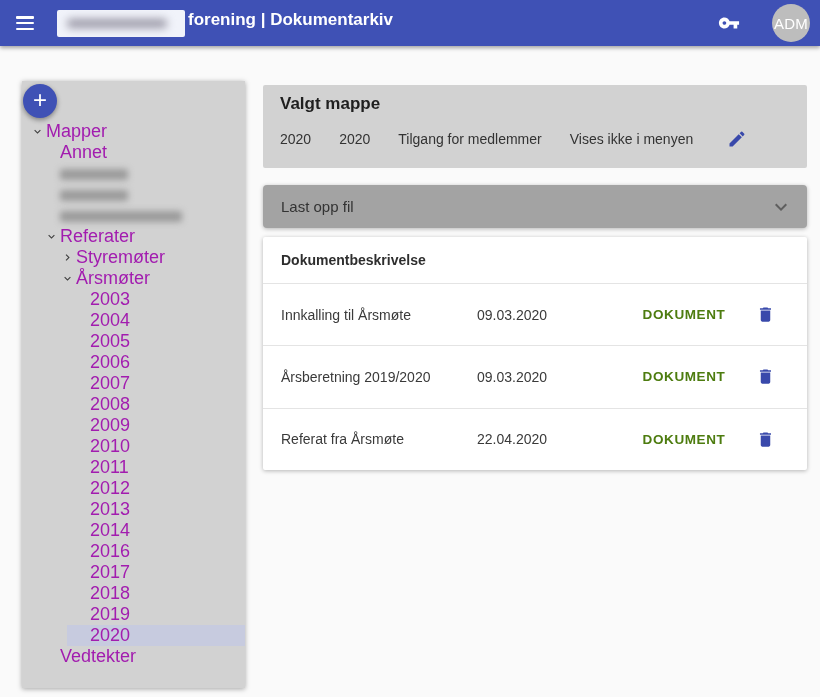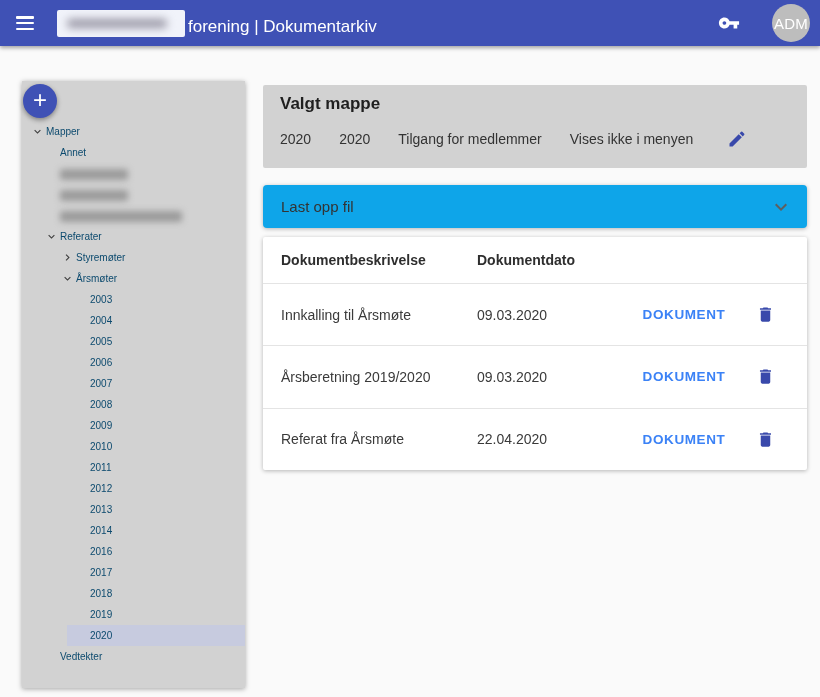--- a/index.html
+++ b/index.html
@@ -19,22 +19,22 @@
     box-shadow:0 2px 4px rgba(0,0,0,.35);
     z-index:20;
   }
   .hamburger {
     margin-left:16px; width:18px; height:14px; padding:0;
     background:none; border:none; cursor:pointer;
     display:flex; flex-direction:column; justify-content:space-between;
   }
   .hamburger .bar { display:block; width:18px; height:2.5px; background:#fff; border-radius:1px; }
   .appbar-title {
-    margin-left:23px; font-size:17px; font-weight:normal;
-    display:flex; align-items:flex-end; white-space:nowrap;
+    margin-left:23px; font-size:17px; font-weight:bold;
+    display:flex; align-items:flex-start; white-space:nowrap;
   }
   .redacted-org {
     display:inline-block; width:128px; height:27px; margin-right:3px;
     background:rgba(255,255,255,.93); border-radius:2px;
     position:relative; overflow:hidden;
   }
   .redacted-org::before {
     content:""; position:absolute; left:10px; top:9px; width:100px; height:9px;
     background:#9a98a6; filter:blur(4px); border-radius:4px;
   }
@@ -56,21 +56,21 @@
     position:absolute; left:1px; top:3px; width:34px; height:34px;
     border-radius:50%; background:#3f51b5; border:none; cursor:pointer;
     box-shadow:0 2px 5px rgba(0,0,0,.4);
     display:flex; align-items:center; justify-content:center;
     color:#fff; font-size:24px; line-height:1; padding:0 0 2px 0;
     z-index:5;
   }
   .tree { position:absolute; top:40px; left:0; right:0; }
   .tree-row {
     height:21px; display:flex; align-items:center;
-    font-size:10px; color:#0c4a6e; cursor:pointer; white-space:nowrap;
+    font-size:18px; color:#a21caf; cursor:pointer; white-space:nowrap;
   }
   .indent-0 { padding-left:6px; }
   .indent-1 { padding-left:20px; }
   .indent-2 { padding-left:36px; }
   .indent-3 { padding-left:50px; }
   .tree-row.selected { background:#c7cbdf; }
   .tree-row.selected.indent-3 { margin-left:45px; padding-left:5px; }
   .twisty { width:18px; height:16px; display:flex; align-items:center; justify-content:center; flex:none; }
   .twisty svg { display:block; }
   .redacted {
@@ -89,41 +89,41 @@
     margin:9px 12px 0 17px; font-size:17px; font-weight:bold; color:#1f1f1f;
   }
   .folder-info-row {
     display:flex; align-items:center; gap:28px;
     margin:15px 0 0 17px; font-size:14px; color:#333;
   }
   .edit-btn { margin-left:6px; }
 
   .upload-panel {
     position:absolute; left:263px; top:185px; width:544px; height:43px;
-    background:#0ea5e9; border-radius:4px;
+    background:#a3a3a3; border-radius:4px;
     box-shadow:0 1px 4px rgba(0,0,0,.28);
     display:flex; align-items:center; justify-content:space-between;
     padding:0 14px 0 18px; font-size:15px; color:#333; cursor:pointer;
   }
 
   .documents-card {
     position:absolute; left:263px; top:237px; width:544px; height:233px;
     background:#fff; border-radius:2px;
     box-shadow:0 1px 4px rgba(0,0,0,.28);
     overflow:hidden;
   }
   .doc-grid {
     display:grid; grid-template-columns:196px 150px 1fr 48px;
     align-items:center; padding:12px 18px;
   }
   .doc-head { height:46px; font-weight:bold; font-size:14px; color:#2e2e2e; }
   .doc-row  { height:62.3px; border-top:1px solid #e4e4e4; font-size:14px; color:#3a3a3a; }
   .doc-link {
     justify-self:center; background:none; border:none; padding:6px 8px; cursor:pointer;
-    color:#3b82f6; font-weight:bold; font-size:13.5px; letter-spacing:.6px;
+    color:#4d7c0f; font-weight:bold; font-size:13.5px; letter-spacing:.6px;
     font-family:"Liberation Sans", sans-serif;
   }
   .trash-btn { justify-self:center; }
 </style>
 </head>
 <body>
 
 <header class="appbar">
   <button class="hamburger" aria-label="menu">
     <span class="bar"></span>
@@ -291,21 +291,20 @@
   <section class="upload-panel">
     <span>Last opp fil</span>
     <svg width="24" height="24" viewBox="0 0 24 24" fill="#5f5f5f">
         <path d="M16.59 8.59 12 13.17 7.41 8.59 6 10l6 6 6-6z"></path>
       </svg>
   </section>
 
   <section class="documents-card">
     <div class="doc-grid doc-head">
       <span>Dokumentbeskrivelse</span>
-      <span>Dokumentdato</span>
       <span></span>
       <span></span>
     </div>
     <div id="doc-rows">
         <div class="doc-grid doc-row">
           <span>Innkalling til Årsmøte</span>
           <span>09.03.2020</span>
           <button class="doc-link">DOKUMENT</button>
           <button class="iconbtn trash-btn">
             <svg width="19" height="19" viewBox="0 0 24 24" fill="#3949ab">

